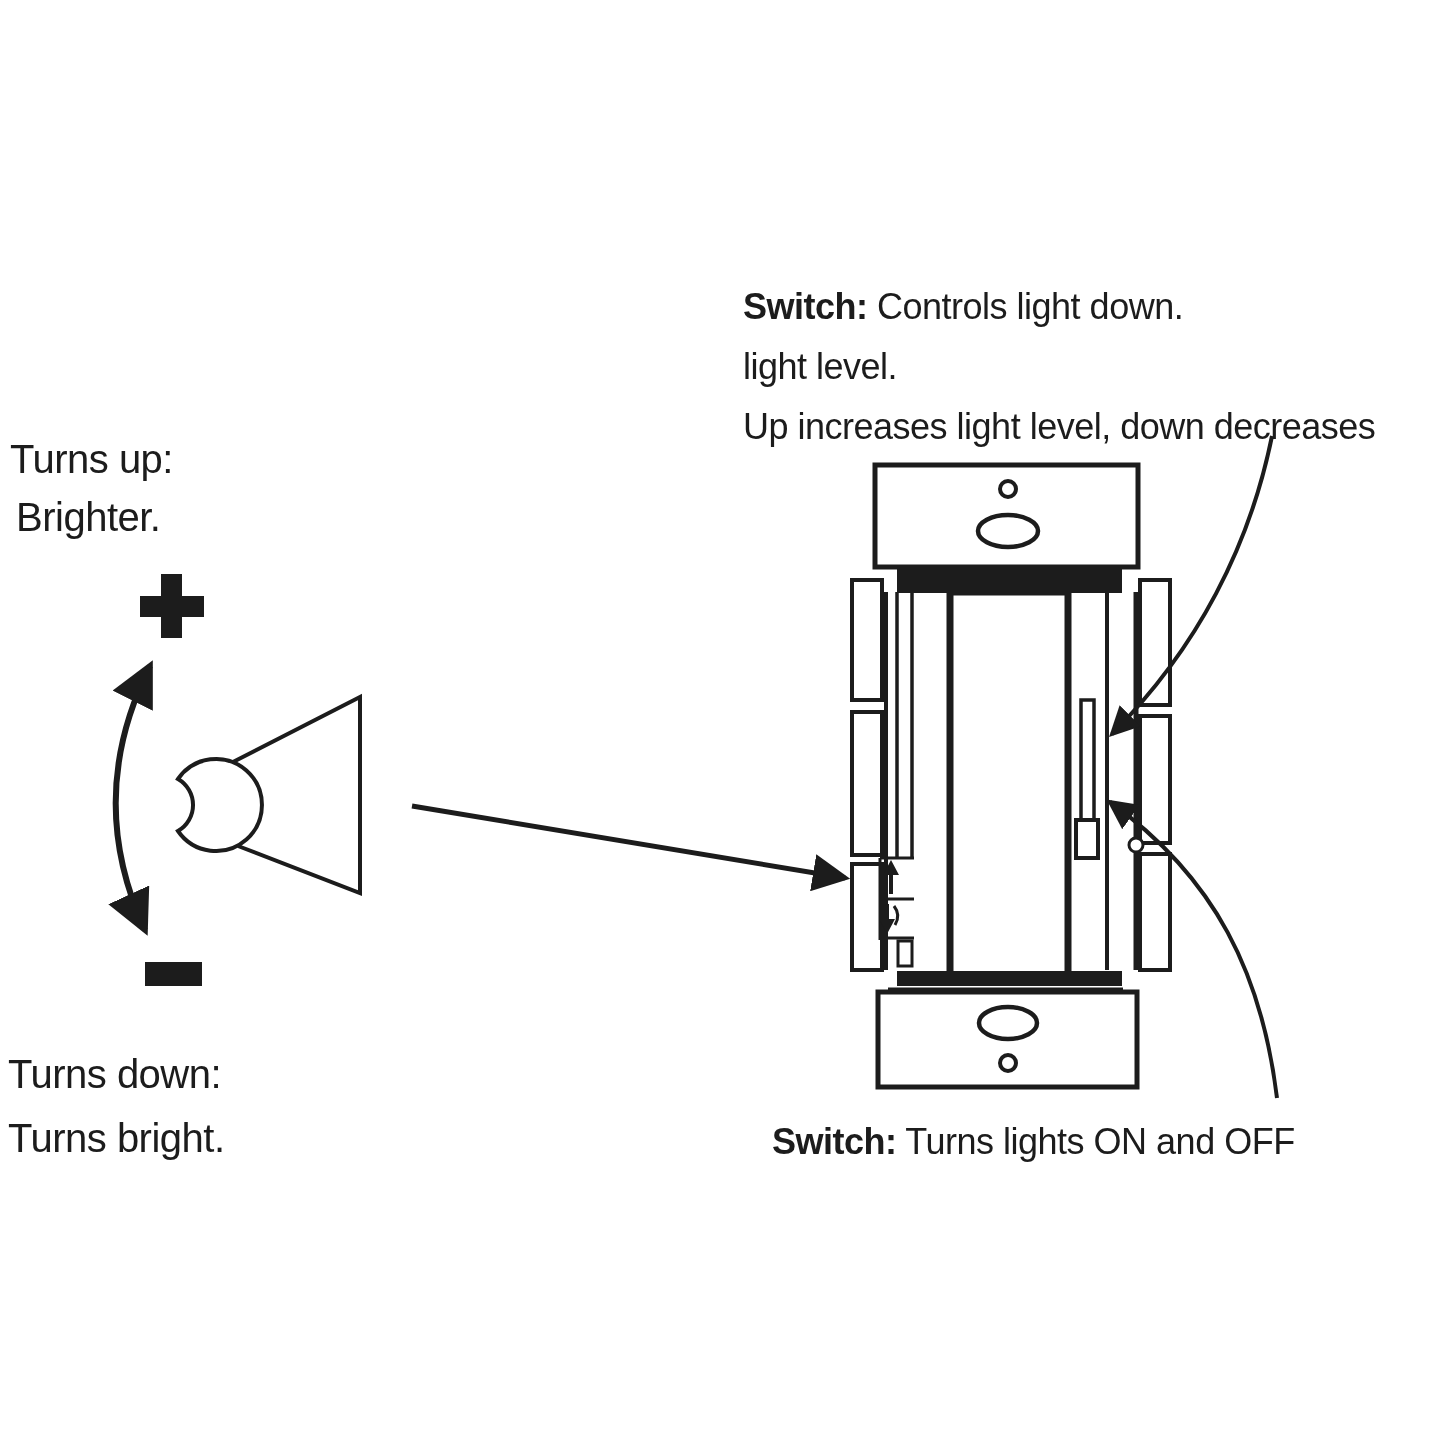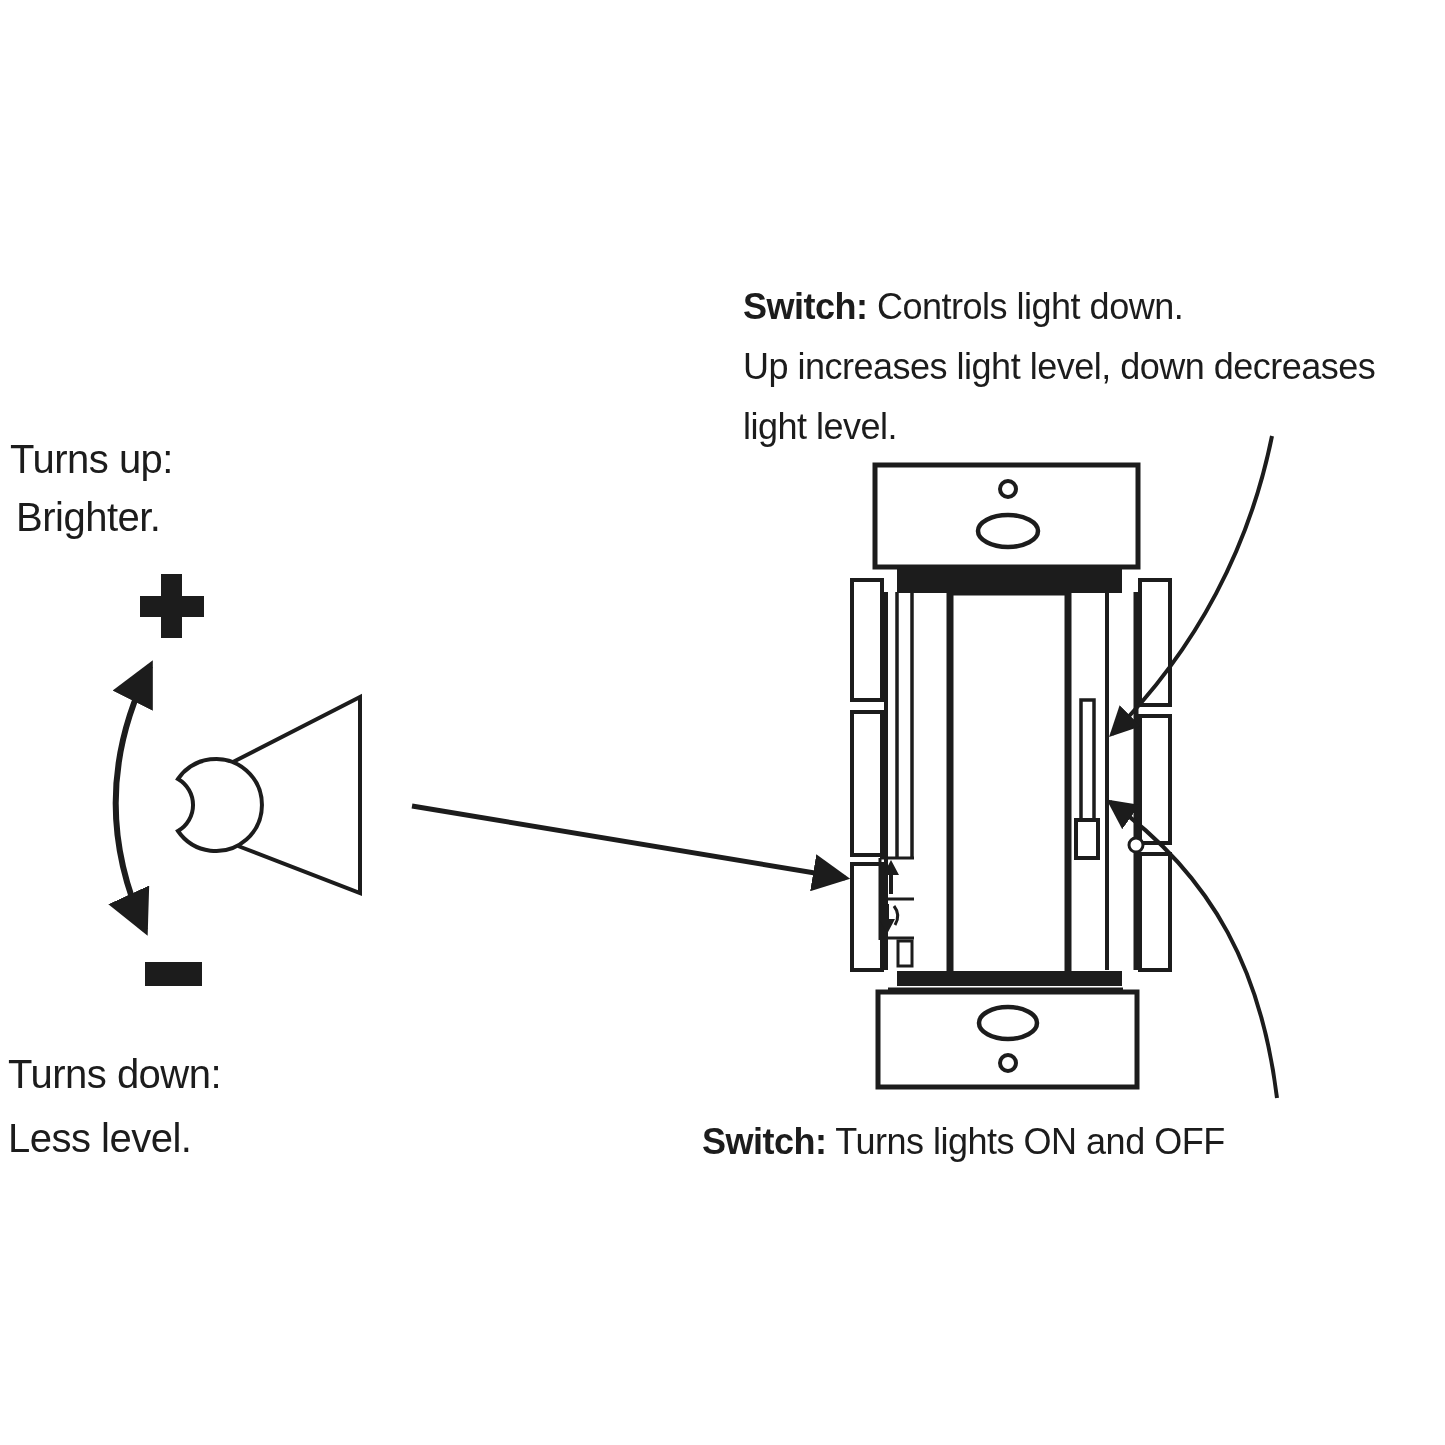--- a/index.html
+++ b/index.html
@@ -17,38 +17,38 @@
     left:12px;top:340px;
     font-size:50px;font-weight:bold;letter-spacing:-1px;
   }
   .lbl{font-size:40px;letter-spacing:-0.5px;}
   .turn-up{left:10px;top:437px;}
   .brighter{left:16px;top:495px;}
   .turn-down{left:8px;top:1052px;}
   .less-bright{left:8px;top:1116px;}
   .note{font-size:36px;letter-spacing:-0.5px;line-height:60px;}
   .slider-note{left:743px;top:277px;}
-  .switch-note{left:702px;top:1112px;text-align:center;}
+  .switch-note{left:772px;top:1112px;text-align:center;}
   .b{font-weight:bold;}
   svg.overlay{position:absolute;left:0;top:0;}
 </style>
 </head>
 <body>
 
 <div class="stage">
 
   <div class="txt lbl turn-up">Turns up:</div>
   <div class="txt lbl brighter">Brighter.</div>
   <div class="txt lbl turn-down">Turns down:</div>
-  <div class="txt lbl less-bright">Less level.</div>
+  <div class="txt lbl less-bright">Turns bright.</div>
 
   <div class="txt note slider-note">
     <div><span class="b">Switch:</span><span> Controls light down.</span></div>
+    <div>light level.</div>
     <div>Up increases light level, down decreases</div>
-    <div>light level.</div>
   </div>
 
   <div class="txt note switch-note">
     <span class="b">Switch:</span><span> Turns lights ON and OFF</span>
   </div>
 
   <svg class="overlay" width="1445" height="1445" viewBox="0 0 1445 1445">
     <defs>
       <marker id="ah" viewBox="0 0 10 10" refX="8.6" refY="5" markerWidth="7.5" markerHeight="7.5" orient="auto-start-reverse">
         <path d="M0,0 L10,5 L0,10 z" fill="#1c1c1c"></path>

